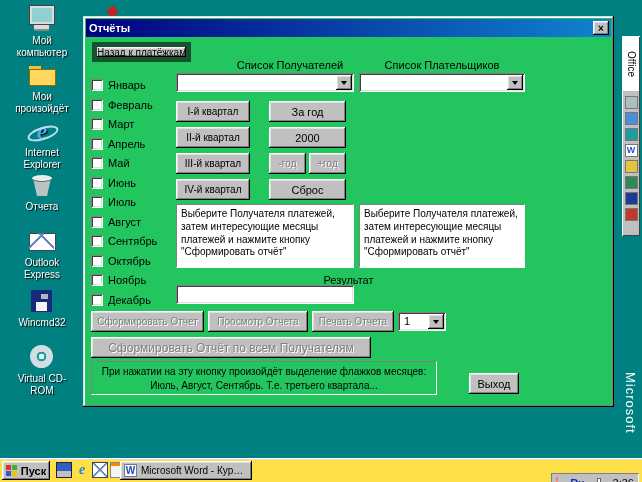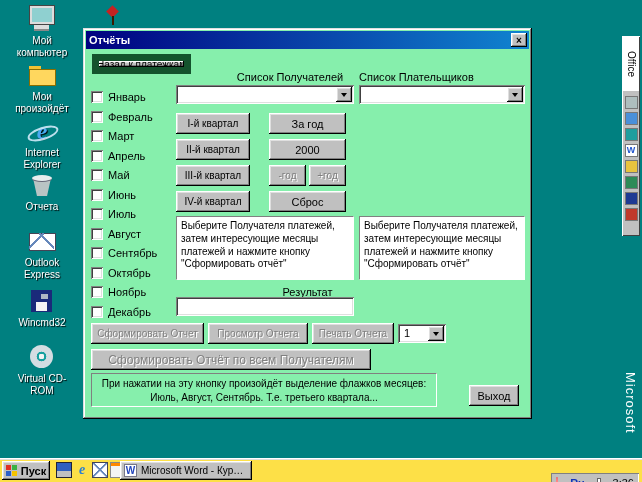--- a/index.html
+++ b/index.html
@@ -5,21 +5,21 @@
   *{box-sizing:border-box;margin:0;padding:0;cursor:default}
   html,body{background:#555}
   #screen{position:relative;width:642px;height:482px;background:#008080;overflow:hidden;
           font-family:"Liberation Sans",sans-serif;font-size:11px;color:#000}
   .sunken{background:#fff;
     box-shadow:inset 1px 1px 0 #808080,inset -1px -1px 0 #fff,inset 2px 2px 0 #404040,inset -2px -2px 0 #dfdfdf}
   .sunken-thin{box-shadow:inset 1px 1px 0 #808080,inset -1px -1px 0 #fff}
   .btn{position:absolute;display:flex;align-items:center;justify-content:center;background:#c0c0c0;
     box-shadow:inset -1px -1px 0 #000,inset 1px 1px 0 #fff,inset -2px -2px 0 #808080,inset 2px 2px 0 #dfdfdf;
     font-size:11px;white-space:nowrap;overflow:hidden}
-  .btn.default{border:7px solid #14532d}
+  .btn.default{border:5px solid #14532d}
   .disabled{color:#808080;text-shadow:1px 1px 0 #fff}
 
   
   .di{position:absolute;width:72px;text-align:center;color:#fff;font-size:10px;line-height:1.15;
       text-shadow:1px 1px 1px #000}
   .ic{position:relative;width:30px;height:26px;margin:0 auto 3px}
   .ic-computer::before{content:"";position:absolute;left:3px;top:0;width:20px;height:14px;background:#8fd0d0;
       border:2px solid #dcdcdc;box-shadow:0 0 0 1px #444}
   .ic-computer::after{content:"";position:absolute;left:7px;top:19px;width:15px;height:4px;background:#dcdcdc;
       box-shadow:0 2px 0 #888}
@@ -42,21 +42,21 @@
   .ic-floppy::after{content:"";position:absolute;left:9px;top:14px;width:11px;height:9px;background:#f4f4f4;
       box-shadow:3px -10px 0 -2px #aeb8c4}
   .ic-cd::before{content:"";position:absolute;left:3px;top:1px;width:23px;height:23px;border-radius:50%;
       background:radial-gradient(circle,#f4f4f4 0 17%,#18a0a0 18% 30%,#d4dde2 31% 78%,#8d979e 79% 100%)}
   .ic-shortcut{width:16px;height:20px}
   .ic-shortcut::before{content:"";position:absolute;left:3px;top:1px;width:9px;height:9px;background:#c42222;
       transform:rotate(45deg)}
   .ic-shortcut::after{content:"";position:absolute;left:7px;top:10px;width:2px;height:9px;background:#3a1a00}
 
   
-  .window{position:absolute;left:83px;top:28px;width:449px;height:391px;background:#86efac;
+  .window{position:absolute;left:83px;top:16px;width:531px;height:391px;background:#22c55e;
     box-shadow:inset -1px -1px 0 #000,inset 1px 1px 0 #dfdfdf,inset -2px -2px 0 #808080,inset 2px 2px 0 #fff}
   .titlebar{position:absolute;left:3px;right:3px;top:3px;height:18px;
     background:linear-gradient(90deg,#000080,#1084d0);display:flex;align-items:center;padding:0 3px;color:#fff}
   .titlebar .t{font-weight:bold;font-size:11px}
   .closebtn{position:absolute;right:2px;top:2px;width:16px;height:14px;font-size:10px;font-weight:bold;color:#000}
   .label{position:absolute;font-size:11px}
   .combo{position:absolute;height:19px}
   .combo-btn{position:absolute;right:2px;top:2px;bottom:2px;width:16px;display:flex;align-items:center;justify-content:center}
   .arr{width:0;height:0;border-left:3px solid transparent;border-right:3px solid transparent;border-top:4px solid #000}
   .month-row{position:absolute;left:8px;height:13px;display:flex;align-items:center;gap:5px}
@@ -166,21 +166,21 @@
     <div class="titlebar">
       <span class="t">Отчёты</span>
       <div class="btn closebtn">
         <span>×</span>
       </div>
     </div>
 
     <div class="btn default" style="left:9px;top:26px;width:99px;height:20px;font-size:10px">Назад к платёжкам</div>
 
     <div class="label" style="left:118px;top:43px;width:178px;text-align:center">Список Получателей</div>
-    <div class="label" style="left:276px;top:43px;width:166px;text-align:left">Список Плательщиков</div>
+    <div class="label" style="left:276px;top:43px;width:166px;text-align:center">Список Плательщиков</div>
 
     <div class="combo sunken" style="left:93px;top:57px;width:178px">
       <div class="btn combo-btn">
           <span class="arr"></span>
         </div>
     </div>
     <div class="combo sunken" style="left:276px;top:57px;width:166px">
       <div class="btn combo-btn">
           <span class="arr"></span>
         </div>

